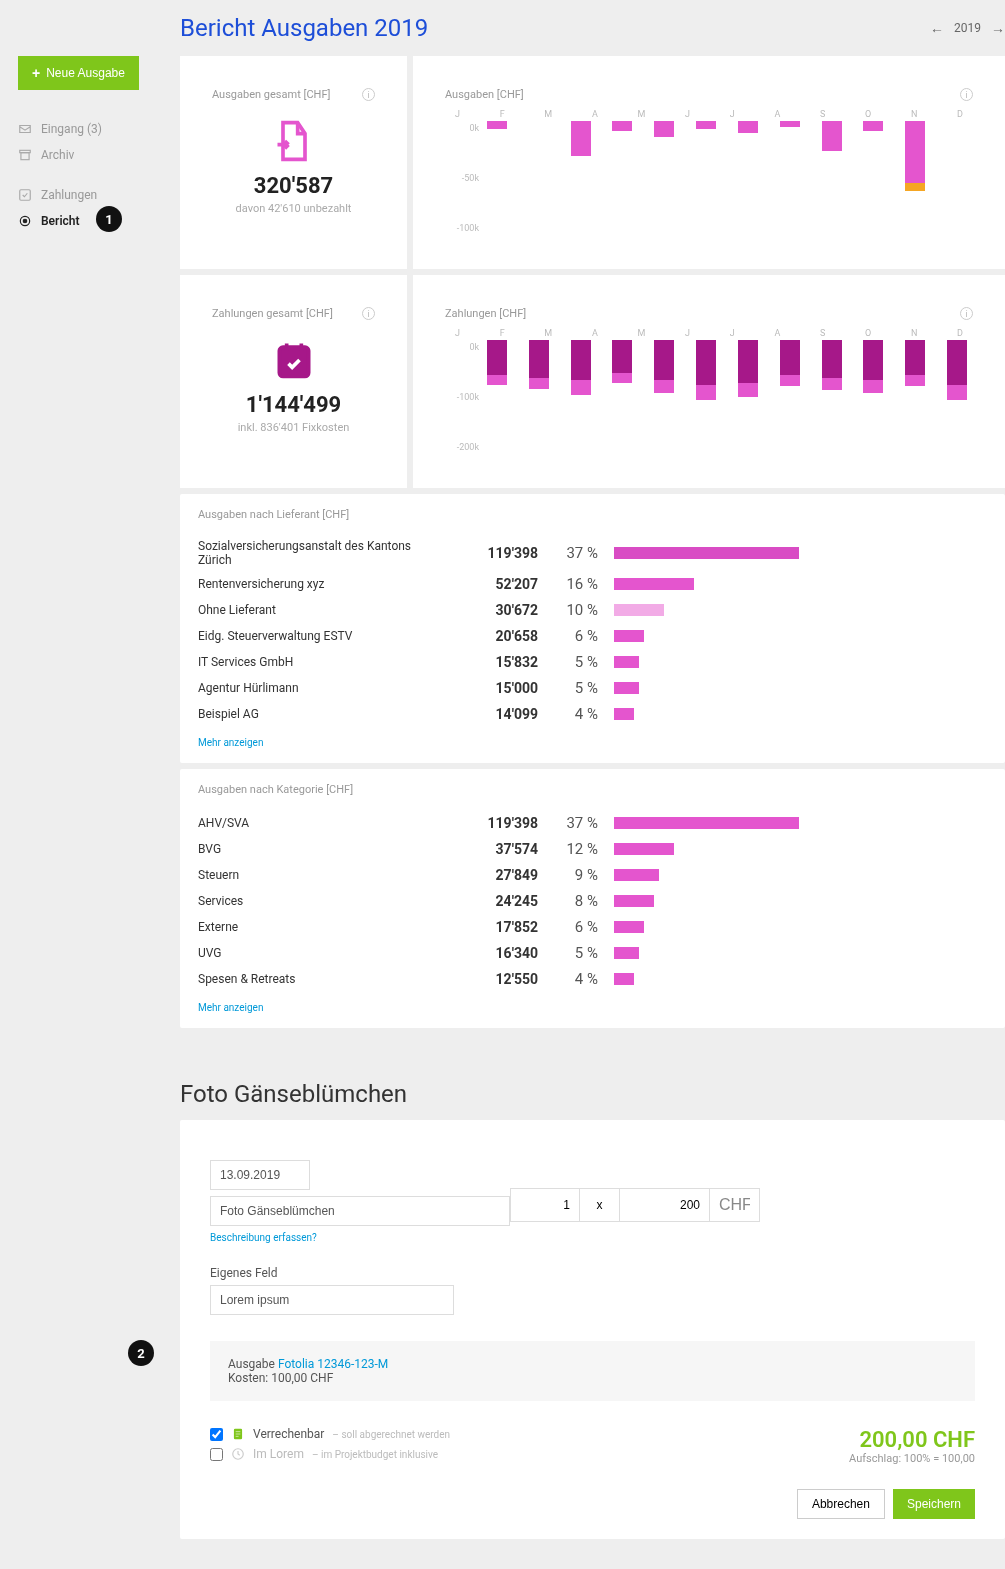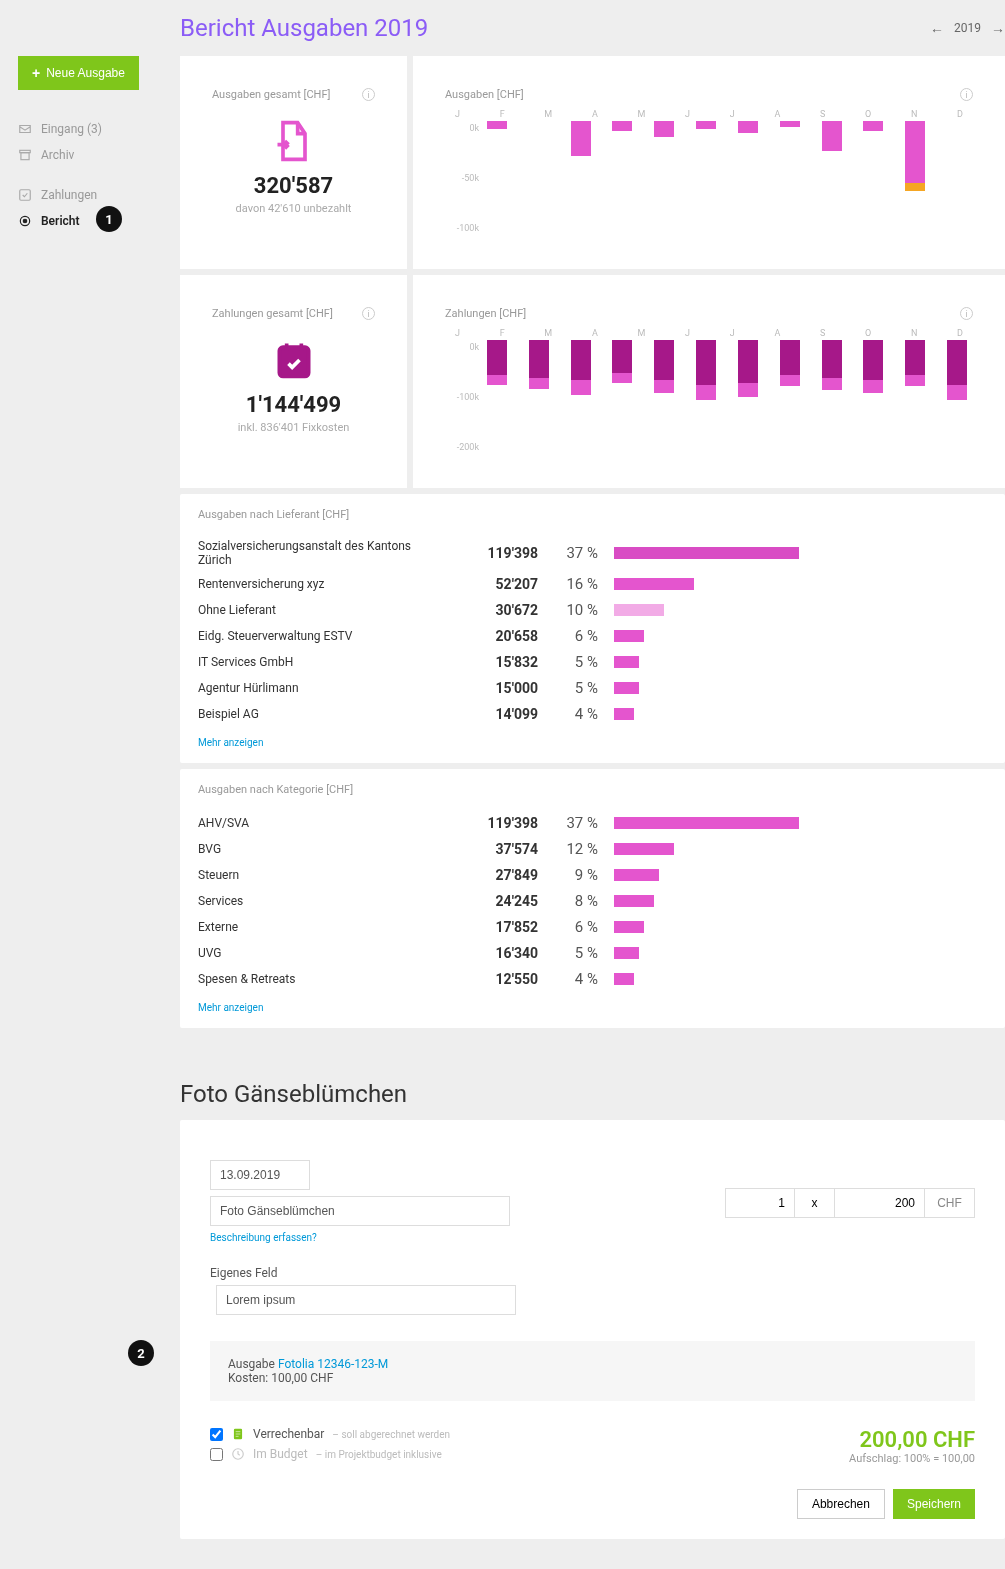--- a/index.html
+++ b/index.html
@@ -9,21 +9,21 @@
 .sidebar { width: 180px; padding: 56px 15px 0 18px; }
 .main { flex: 1; padding: 0 0 40px; }
 .btn-new { background: #7fc61b; color: #fff; border: none; padding: 9px 14px; font-size: 12px; cursor: pointer; display: flex; align-items: center; gap: 6px; margin-bottom: 26px; }
 .btn-new .plus { font-size: 14px; font-weight: bold; }
 .sidebar-item { display: flex; align-items: center; gap: 9px; padding: 6px 0; color: #999; font-size: 12px; cursor: pointer; }
 .sidebar-item.active { color: #222; font-weight: 600; }
 .sidebar-gap { height: 14px; }
 .nav-icon { width: 14px; height: 14px; display: inline-block; }
 
 .title-row { display: flex; justify-content: space-between; align-items: center; padding: 14px 0 14px 0; }
-.title { font-size: 24px; font-weight: 400; color: #8b5cf6; }
+.title { font-size: 24px; font-weight: 400; color: #1d4ed8; }
 .year-nav { display: flex; align-items: center; gap: 10px; color: #666; font-size: 12px; }
 .arrow { cursor: pointer; font-size: 14px; }
 
 .grid { display: grid; grid-template-columns: 227px 1fr; gap: 6px; margin-bottom: 6px; }
 .card { background: #fff; border-radius: 0; padding: 32px; position: relative; }
 .card-header { color: #999; font-size: 11px; margin-bottom: 8px; display:flex; justify-content:space-between; align-items:center;}
 .info-icon { width: 13px; height:13px; border:1px solid #ccc; border-radius:50%; color:#bbb; font-size:9px; display:inline-flex; align-items:center; justify-content:center; cursor:pointer;}
 .big-icon { display:flex; justify-content:center; margin:18px 0 10px; }
 .big-value { text-align:center; font-size:22px; font-weight:700; color:#222; }
 .big-sub { text-align:center; font-size:11px; color:#aaa; margin-top:4px; }
@@ -62,21 +62,21 @@
 .actions { display:flex; justify-content:flex-end; gap:8px; margin-top:22px;}
 .btn-cancel { background:#fff; border:1px solid #ccc; padding:7px 14px; font-size:12px; cursor:pointer;}
 .btn-save { background:#7fc61b; color:#fff; border:none; padding:7px 14px; font-size:12px; cursor:pointer;}
 
 .badge { position:absolute; width:26px; height:26px; border-radius:50%; background:#111; color:#fff; display:flex; align-items:center; justify-content:center; font-weight:700; font-size:13px; z-index:5;}
 
 .line-row { display:flex; gap:0; margin-bottom:6px;}
 .num-input { border:1px solid #ddd; padding:7px 9px; font-size:12px; text-align:right; width:70px;}
 .x-input { border:1px solid #ddd; padding:7px 0; font-size:12px; text-align:center; width:40px; border-left:none;}
 .price-input { border:1px solid #ddd; padding:7px 9px; font-size:12px; text-align:right; width:90px; border-left:none;}
-.curr-input { border:1px solid #ddd; padding:7px 9px; font-size:12px; text-align:center; width:50px; border-left:none; color:#888;}
+.curr-input { border:1px solid #ddd; padding:7px 9px; font-size:16px; text-align:center; width:50px; border-left:none; color:#888;}
 </style>
 </head>
 <body>
 
 <div class="page">
   <div class="layout">
     <div class="sidebar">
       <button class="btn-new">
         <span class="plus">+</span>
         <span>Neue Ausgabe</span>
@@ -436,28 +436,28 @@
             </div>
           </div>
         <span class="more-link">Mehr anzeigen</span>
       </div>
 
       <div class="section2">
         <div class="title2">Foto Gänseblümchen</div>
         <div class="form-card">
           <span class="badge" style="left:-52px; top:220px;">2</span>
 
-          <div style="display:flex; justify-content:space-between; align-items:flex-start;">
+          <div style="display:flex; justify-content:flex-start; align-items:flex-start;">
             <div style="width:300px;">
               <input class="input" style="width: 100px;" value="13.09.2019">
               <div style="height:6px;"></div>
               <input class="input" style="width: 300px;" value="Foto Gänseblümchen">
               <span class="small-link">Beschreibung erfassen?</span>
               <div class="field-label">Eigenes Feld</div>
-              <input class="input" style="width: 300px; margin-left: 6px;" value="Lorem ipsum">
+              <input class="input" style="width: 244px;" value="Lorem ipsum">
             </div>
             <div class="line-row" style="margin-top:28px;">
               <input class="num-input" value="1" style="">
               <input class="x-input" value="x" style="">
               <input class="price-input" value="200" style="">
               <input class="curr-input" value="CHF" style="">
             </div>
           </div>
 
           <div class="link-box">
@@ -478,21 +478,21 @@
                   </svg>
                 <span>Verrechenbar</span>
                 <span class="hint">– soll abgerechnet werden</span>
               </div>
               <div class="opt-row" style="color:#bbb;">
                 <input type="checkbox" style="">
                 <svg width="14" height="14" viewBox="0 0 24 24" fill="none" stroke="#ccc" stroke-width="2">
                     <circle cx="12" cy="12" r="9"></circle>
                     <path d="M12 7v5l3 2"></path>
                   </svg>
-                <span>Im Budget</span>
+                <span>Im Lorem</span>
                 <span class="hint">– im Projektbudget inklusive</span>
               </div>
             </div>
             <div class="total">
               <div class="total-val">200,00 CHF</div>
               <div class="total-sub">Aufschlag: 100% = 100,00</div>
             </div>
           </div>
 
           <div class="actions">

